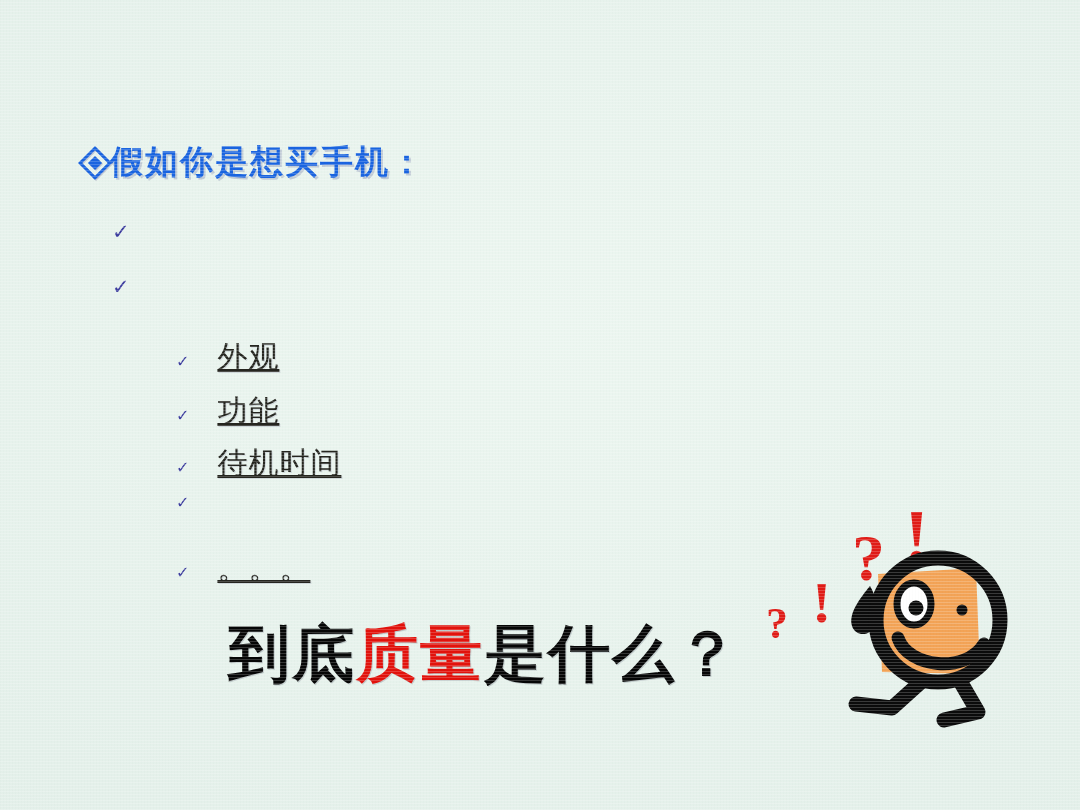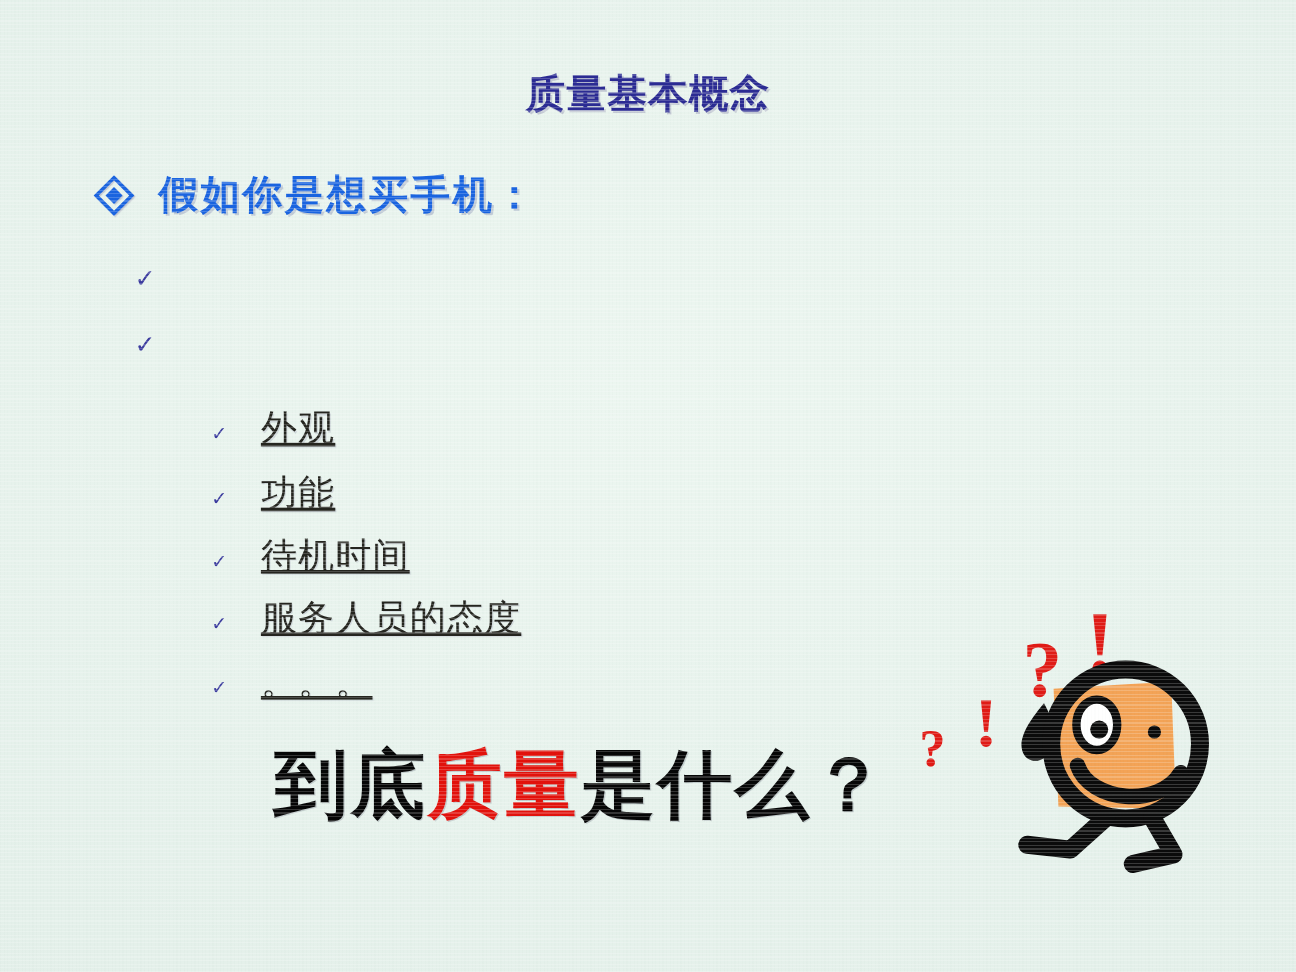--- a/index.html
+++ b/index.html
@@ -50,21 +50,20 @@
     text-shadow: 1.5px 1.5px 0 rgba(150,150,180,0.45);
   }
 
   
   .lvl1 {
     position: absolute;
     left: 80px;
     top: 140px;
     display: flex;
     align-items: center;
-    gap: 22px;
     text-align: right;
   }
   .lvl1-bullet {
     width: 30px;
     height: 30px;
     position: relative;
     flex: 0 0 auto;
     filter: drop-shadow(1.5px 1.5px 0 rgba(150,150,180,0.5));
   }
   .lvl1-bullet .outer {
@@ -159,21 +158,20 @@
     width: 300px;
     height: 240px;
   }
   #cartoon svg { display: block; }
 </style>
 </head>
 <body>
 
 <div id="slide">
 
-  <div class="slide-title">质量基本概念</div>
 
   <div class="lvl1">
     <span class="lvl1-bullet">
       <span class="outer"></span>
       <span class="inner"></span>
     </span>
     <span class="lvl1-text">假如你是想买手机：</span>
   </div>
 
   <div class="lvl2" style="top:222px;">
@@ -194,21 +192,20 @@
     <span class="lvl3-text">功能</span>
   </div>
 
   <div class="lvl3" style="top:443px;">
     <span class="check">✓</span>
     <span class="lvl3-text">待机时间</span>
   </div>
 
   <div class="lvl3" style="top:495px;">
     <span class="check">✓</span>
-    <span class="lvl3-text">服务人员的态度</span>
   </div>
 
   <div class="lvl3" style="top:548px;">
     <span class="check">✓</span>
     <span class="lvl3-text">。。。</span>
   </div>
 
   <div class="headline">
     <span>到底</span><span class="hl-red">质量</span><span>是什么？</span>
   </div>

